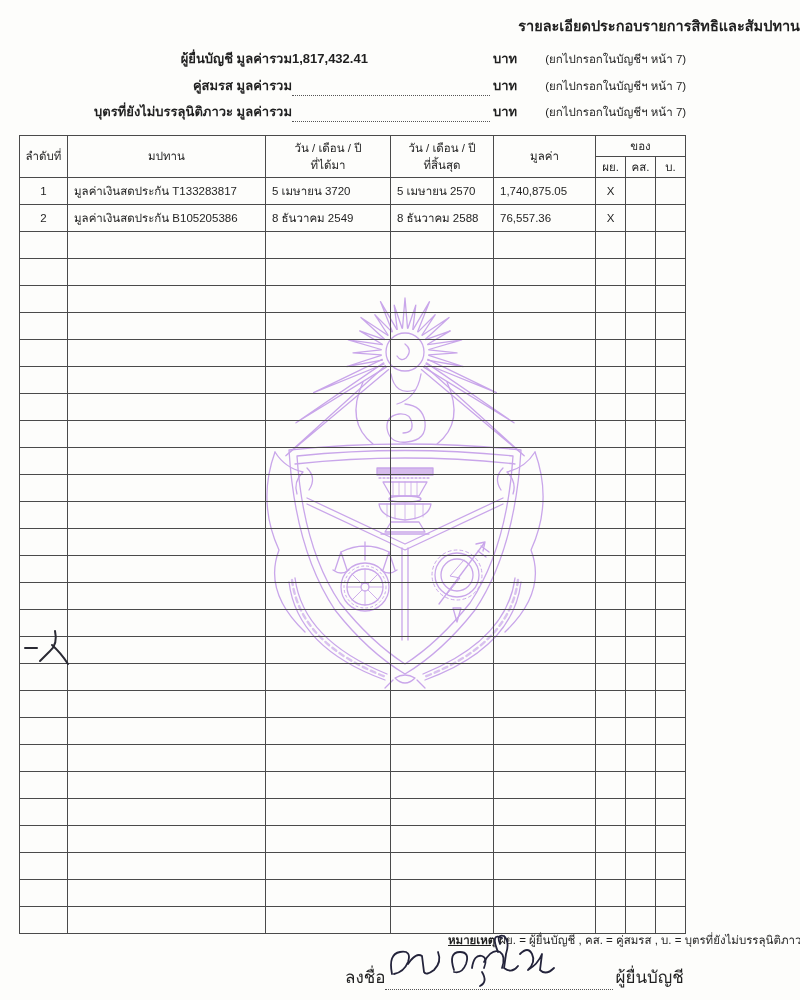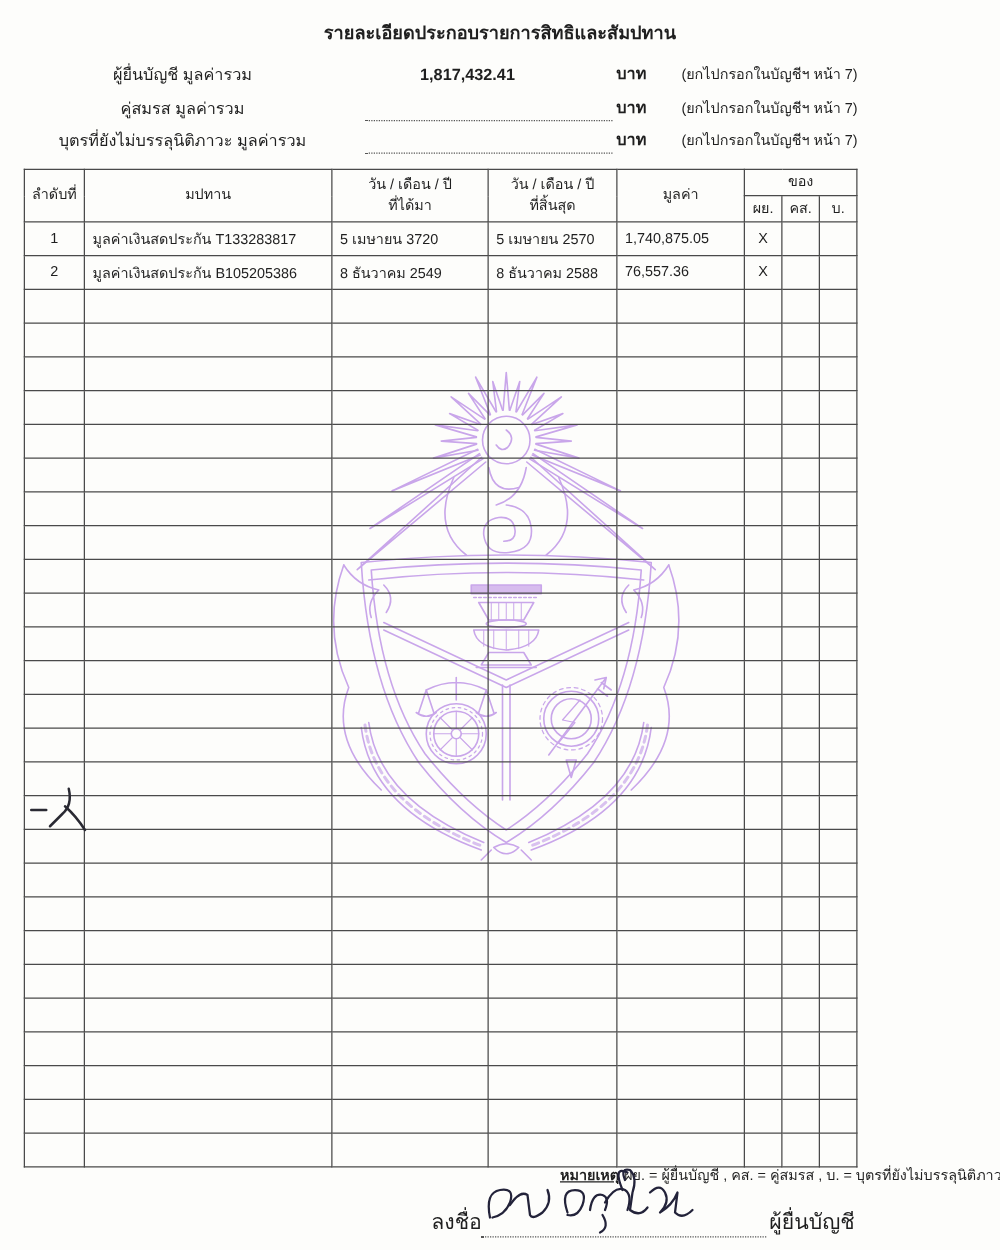--- a/index.html
+++ b/index.html
@@ -4,27 +4,27 @@
 <style>
   html,body{margin:0;padding:0;}
   body{
     width:800px;height:1000px;position:relative;overflow:hidden;
     background:#fdfdfb;color:#1f1f1f;
     font-family:"Liberation Sans","DejaVu Sans",sans-serif;
   }
   .abs{position:absolute;}
   
   .doc-title{
-    top:14px;left:0;width:800px;text-align:center;
+    top:14px;left:0;width:800px;text-align:right;
     font-size:14.5px;font-weight:bold;z-index:2;
   }
   
   .hrow{left:0;width:800px;height:20px;line-height:20px;font-size:13px;z-index:2;white-space:nowrap;}
-  .hrow .hlabel{display:inline-block;width:292px;text-align:center;font-weight:normal;vertical-align:bottom;}
-  .hrow .hzone{display:inline-block;width:198px;text-align:center;vertical-align:bottom;box-sizing:border-box;}
+  .hrow .hlabel{display:inline-block;width:292px;text-align:right;font-weight:bold;vertical-align:bottom;}
+  .hrow .hzone{display:inline-block;width:198px;text-align:left;vertical-align:bottom;box-sizing:border-box;}
   .hrow .hzone.filled{font-weight:bold;padding-right:34px;}
   .hrow .hzone.dotted{border-bottom:1.5px dotted #555;height:18px;}
   .hrow .hunit{font-weight:bold;margin-left:3px;}
   .hrow .hnote{font-size:11.5px;margin-left:28px;}
   
   .sheet-table{left:19px;top:135px;z-index:2;}
   table{border-collapse:collapse;table-layout:fixed;width:666px;background:transparent;}
   col.c-no{width:48px;}col.c-type{width:198px;}col.c-da{width:125px;}
   col.c-de{width:103px;}col.c-val{width:102px;}col.c-o{width:30px;}
   th,td{border:1px solid #4a4a4a;font-size:11.5px;font-weight:normal;

